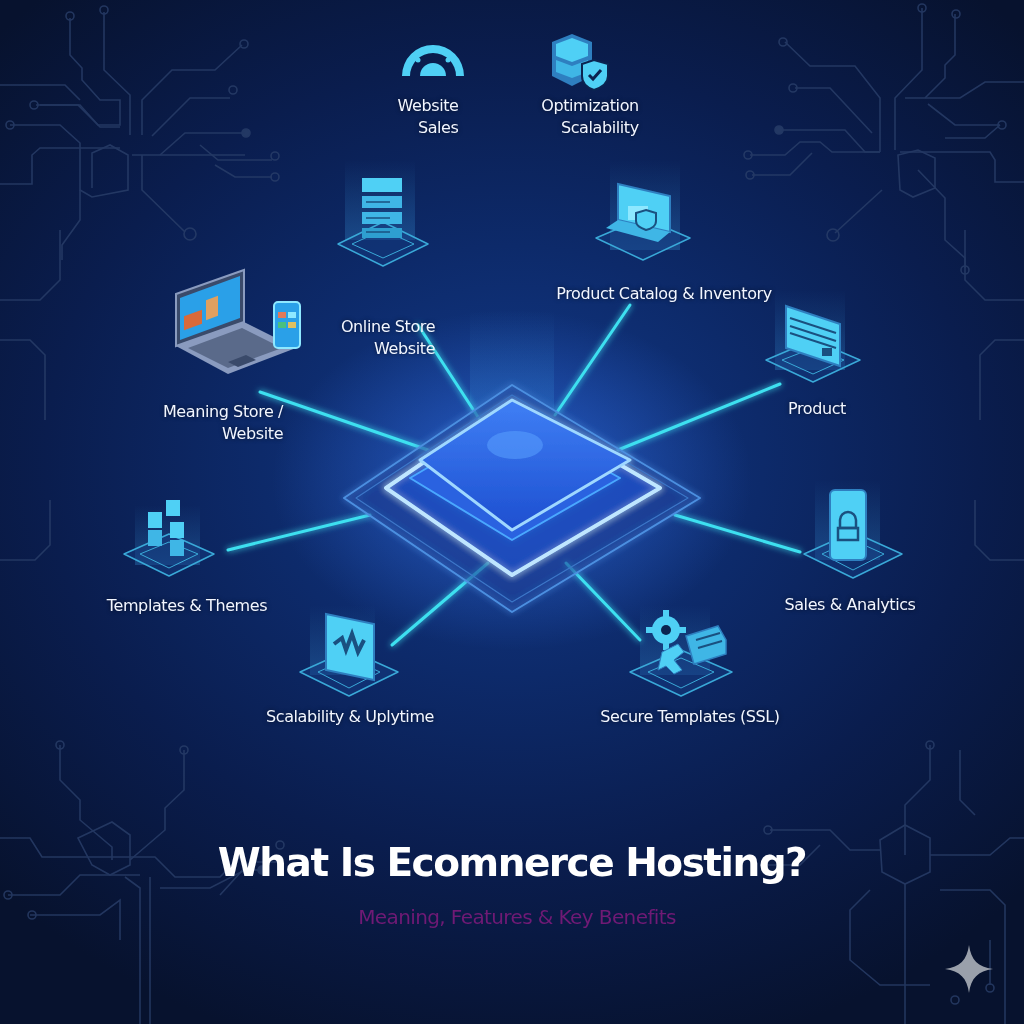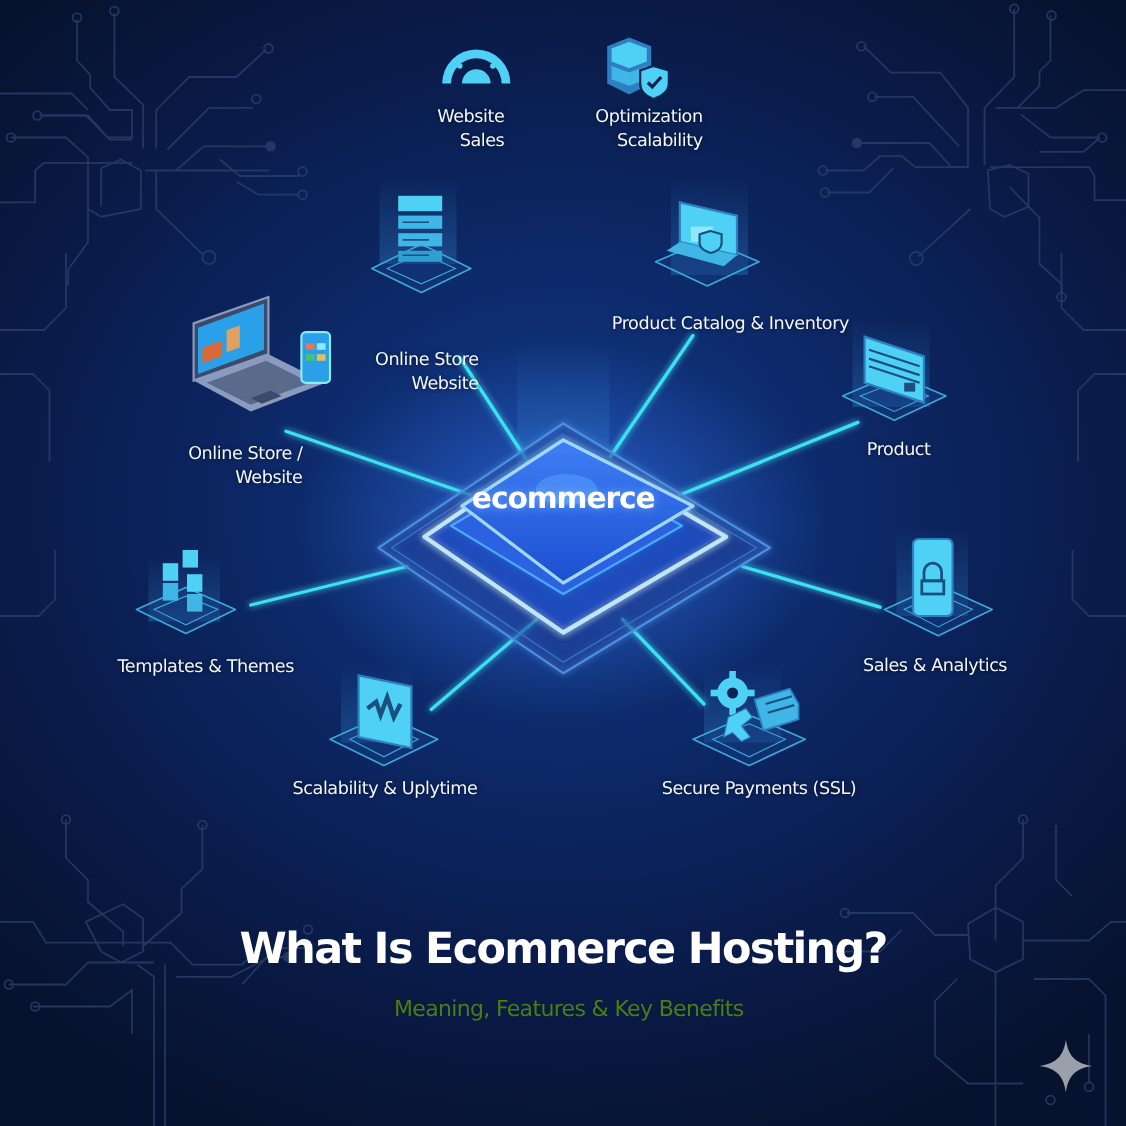--- a/index.html
+++ b/index.html
@@ -28,21 +28,21 @@
       text-shadow: 0 0 8px rgba(120,180,255,0.8);
     }
     .title {
       position: absolute; left: 512px; top: 840px; transform: translateX(-50%);
       font-family: "DejaVu Sans", "Liberation Sans", sans-serif; font-weight: bold;
       font-size: 39px; letter-spacing: -1.5px; color: #ffffff; white-space: nowrap;
     }
     .subtitle {
       position: absolute; left: 517px; top: 905px; transform: translateX(-50%);
       font-family: "DejaVu Sans", "Liberation Sans", sans-serif;
-      font-size: 20px; letter-spacing: -0.6px; color: #4d7c0f; white-space: nowrap;
+      font-size: 20px; letter-spacing: -0.6px; color: #701a75; white-space: nowrap;
     }
     .sparkle { position: absolute; left: 944px; top: 944px; width: 50px; height: 50px; }
   </style>
 </head>
 <body>
 
 <svg class="bg-svg" viewBox="0 0 1024 1024">
   <defs>
     <radialGradient id="hubglow" cx="50%" cy="50%" r="50%">
       <stop offset="0%" stop-color="#3a7cff" stop-opacity="0.55"></stop>
@@ -181,21 +181,20 @@
     <path d="M512 385 L700 498 L512 612 L344 498 Z" fill="rgba(25,60,150,0.35)" stroke="#4c8fe0" stroke-width="2" stroke-linejoin="round"></path>
     <path d="M512 395 L688 498 L512 602 L356 498 Z" fill="none" stroke="#3c77c8" stroke-width="1.2" stroke-linejoin="round"></path>
     <path d="M512 402 L660 488 L512 575 L386 488 Z" fill="rgba(30,80,200,0.6)" stroke="#bfe6ff" stroke-width="4" stroke-linejoin="round"></path>
     <path d="M512 418 L620 478 L512 540 L410 478 Z" fill="#2a62e0" stroke="#4aa8ff" stroke-width="2" stroke-linejoin="round"></path>
     <path d="M512 400 L630 460 L512 530 L420 460 Z" fill="url(#hubfill)" stroke="#9fd8ff" stroke-width="3" stroke-linejoin="round"></path>
     <ellipse cx="515" cy="445" rx="28" ry="14" fill="#5aa0ff" opacity="0.55"></ellipse>
   </g>
 </svg>
 
 <div class="hub-text">
-  <div>ecommerce</div>
 </div>
 
 <svg class="node-icon" style="left:398px;top:36px;" width="70" height="42" viewBox="0 0 70 42">
   <path d="M4 40 A31 31 0 0 1 66 40 H58 A23 23 0 0 0 12 40 Z" fill="#4fd0f5"></path>
   <path d="M22 40 A13 13 0 0 1 48 40 Z" fill="#4fd0f5"></path>
   <circle cx="20" cy="24" r="2.5" fill="#4fd0f5"></circle>
     <circle cx="27" cy="15" r="2.5" fill="#4fd0f5"></circle>
   <circle cx="35" cy="12" r="2.5" fill="#4fd0f5"></circle>
     <circle cx="43" cy="15" r="2.5" fill="#4fd0f5"></circle>
   <circle cx="50" cy="24" r="2.5" fill="#4fd0f5"></circle>
@@ -254,21 +253,21 @@
   <path d="M8 80 L76 56 L128 82 L60 108 Z" fill="#8a9bbf"></path>
   <path d="M20 82 L74 62 L114 82 L60 102 Z" fill="#5a6a8a"></path>
   <path d="M60 96 L78 89 L88 94 L70 101 Z" fill="#3a4a6a"></path>
   <rect x="106" y="36" width="26" height="46" rx="4" fill="#2aa0e8" stroke="#8ee8ff" stroke-width="2"></rect>
   <rect x="110" y="46" width="8" height="6" fill="#e07a5a"></rect>
     <rect x="120" y="46" width="8" height="6" fill="#8ee8ff"></rect>
   <rect x="110" y="56" width="8" height="6" fill="#4ac080"></rect>
     <rect x="120" y="56" width="8" height="6" fill="#e0c060"></rect>
 </svg>
 <div class="label" style="left:223px;top:401px;">
-  <div>Online Store /</div>
+  <div>Meaning Store /</div>
   <div>Website</div>
 </div>
 
 <svg class="node-icon" style="left:758px;top:300px;" width="110" height="90" viewBox="0 0 110 90">
   <path d="M55 40 L102 60 L55 82 L8 60 Z" fill="rgba(20,60,130,0.5)" stroke="#3aa9d8" stroke-width="1.5" stroke-linejoin="round"></path>
   <path d="M55 48 L86 60 L55 74 L24 60 Z" fill="none" stroke="#3aa9d8" stroke-width="1"></path>
   <path d="M28 6 L82 24 V66 L28 48 Z" fill="#4fd0f5" stroke="#2e7fc0" stroke-width="2"></path>
   <g stroke="#1a5080" stroke-width="2">
       <line x1="32" y1="18" x2="78" y2="33"></line>
       <line x1="32" y1="26" x2="78" y2="41"></line>
@@ -326,21 +325,21 @@
   <circle cx="44" cy="26" r="5" fill="#0b2450"></circle>
   <g fill="#4fd0f5">
       <rect x="41" y="6" width="6" height="8"></rect>
       <rect x="41" y="38" width="6" height="8"></rect>
       <rect x="24" y="23" width="8" height="6"></rect>
       <rect x="56" y="23" width="8" height="6"></rect>
     </g>
   <path d="M40 48 L56 40 L62 48 L52 56 L60 66 L52 70 L44 62 L36 66 Z" fill="#4fd0f5" stroke="#2e7fc0" stroke-width="1"></path>
 </svg>
 <div class="label" style="left:690px;top:706px;">
-  <div>Secure Payments (SSL)</div>
+  <div>Secure Templates (SSL)</div>
 </div>
 
 <div class="title">What Is Ecomnerce Hosting?</div>
 <div class="subtitle">Meaning, Features &amp; Key Benefits</div>
 
 <svg class="sparkle" viewBox="0 0 50 50">
   <path d="M25 1 C27 16 34 23 49 25 C34 27 27 34 25 49 C23 34 16 27 1 25 C16 23 23 16 25 1 Z" fill="#9aa0ab"></path>
 </svg>
 
 </body></html>

